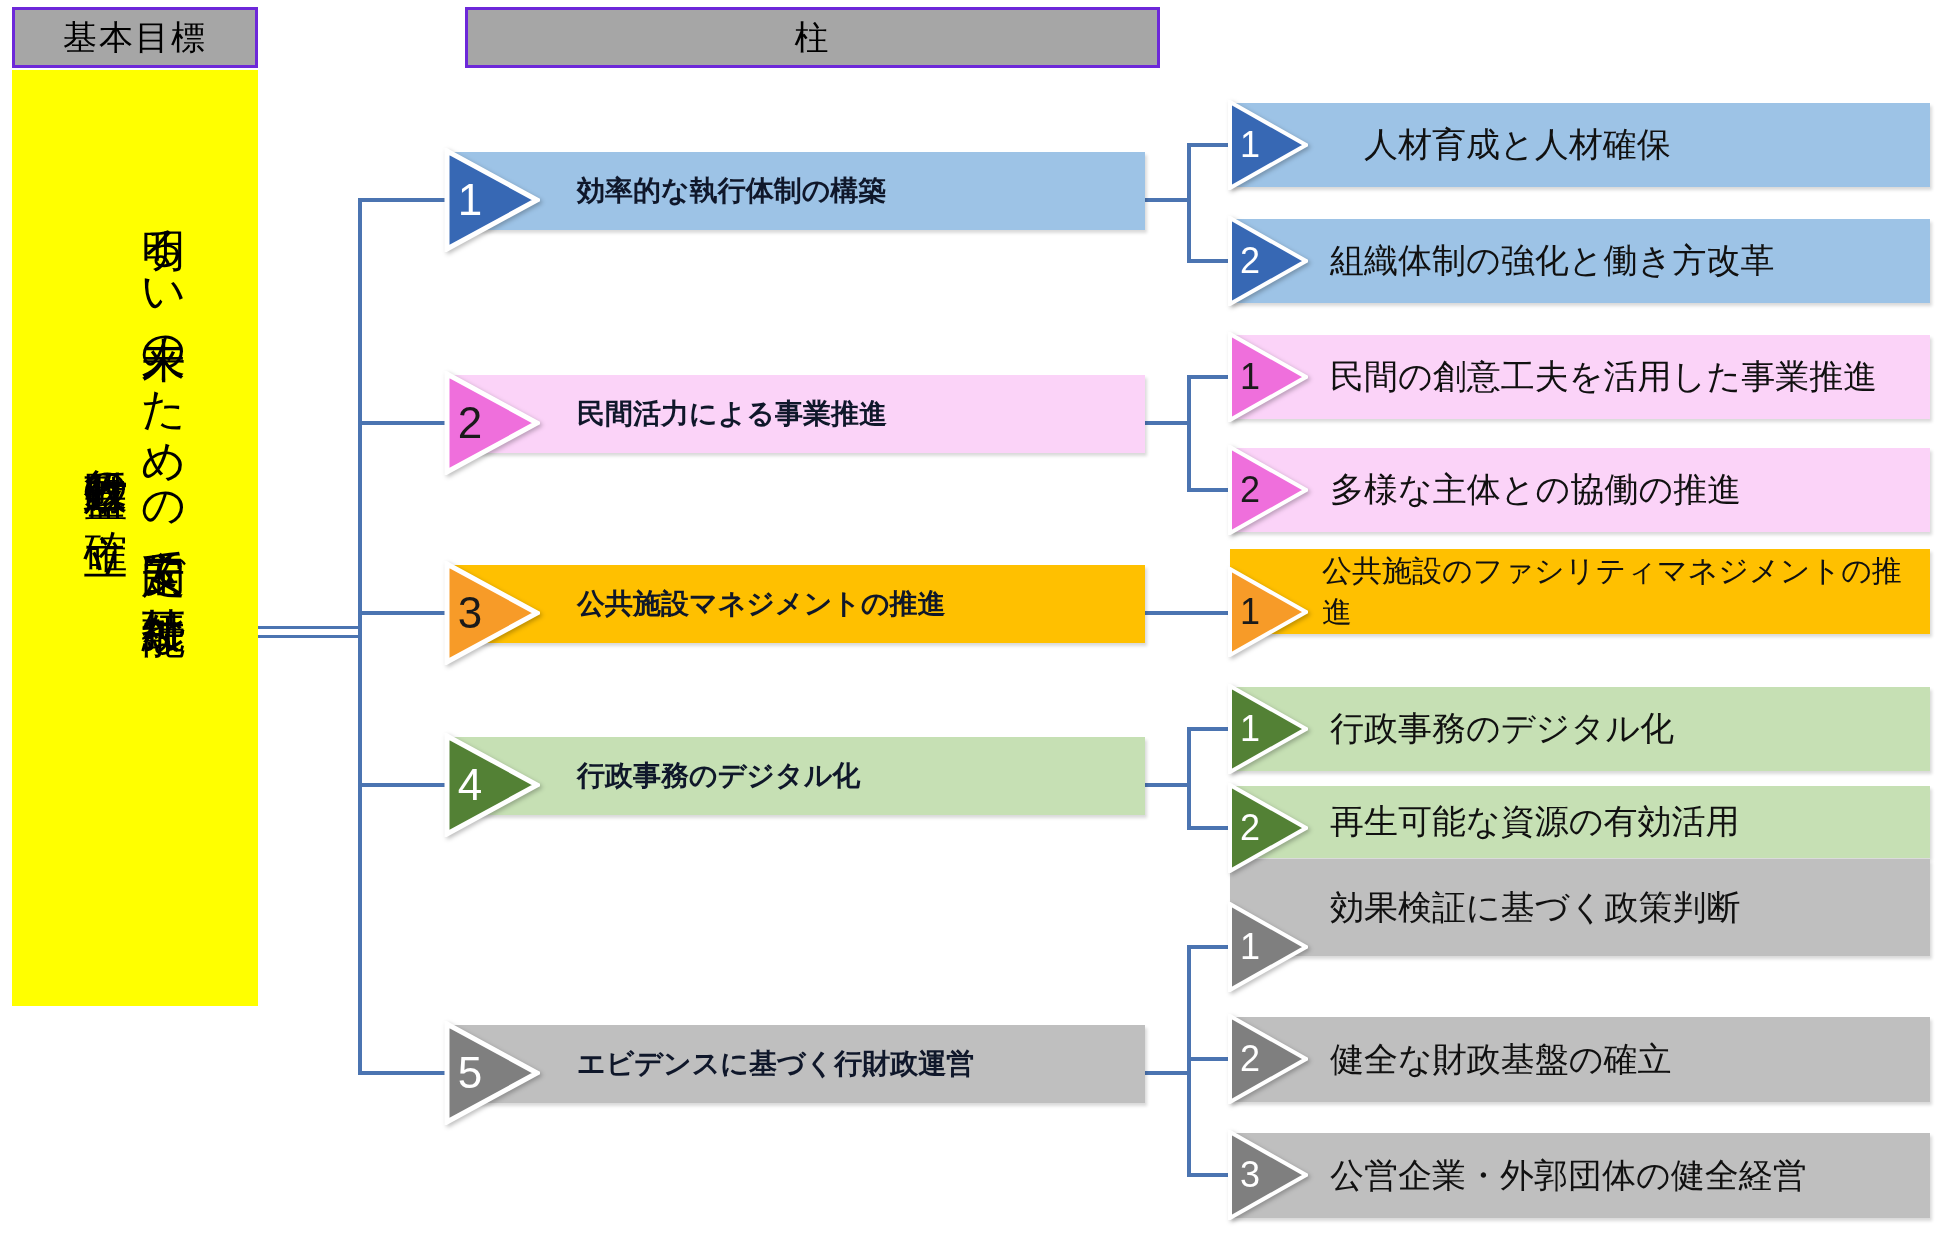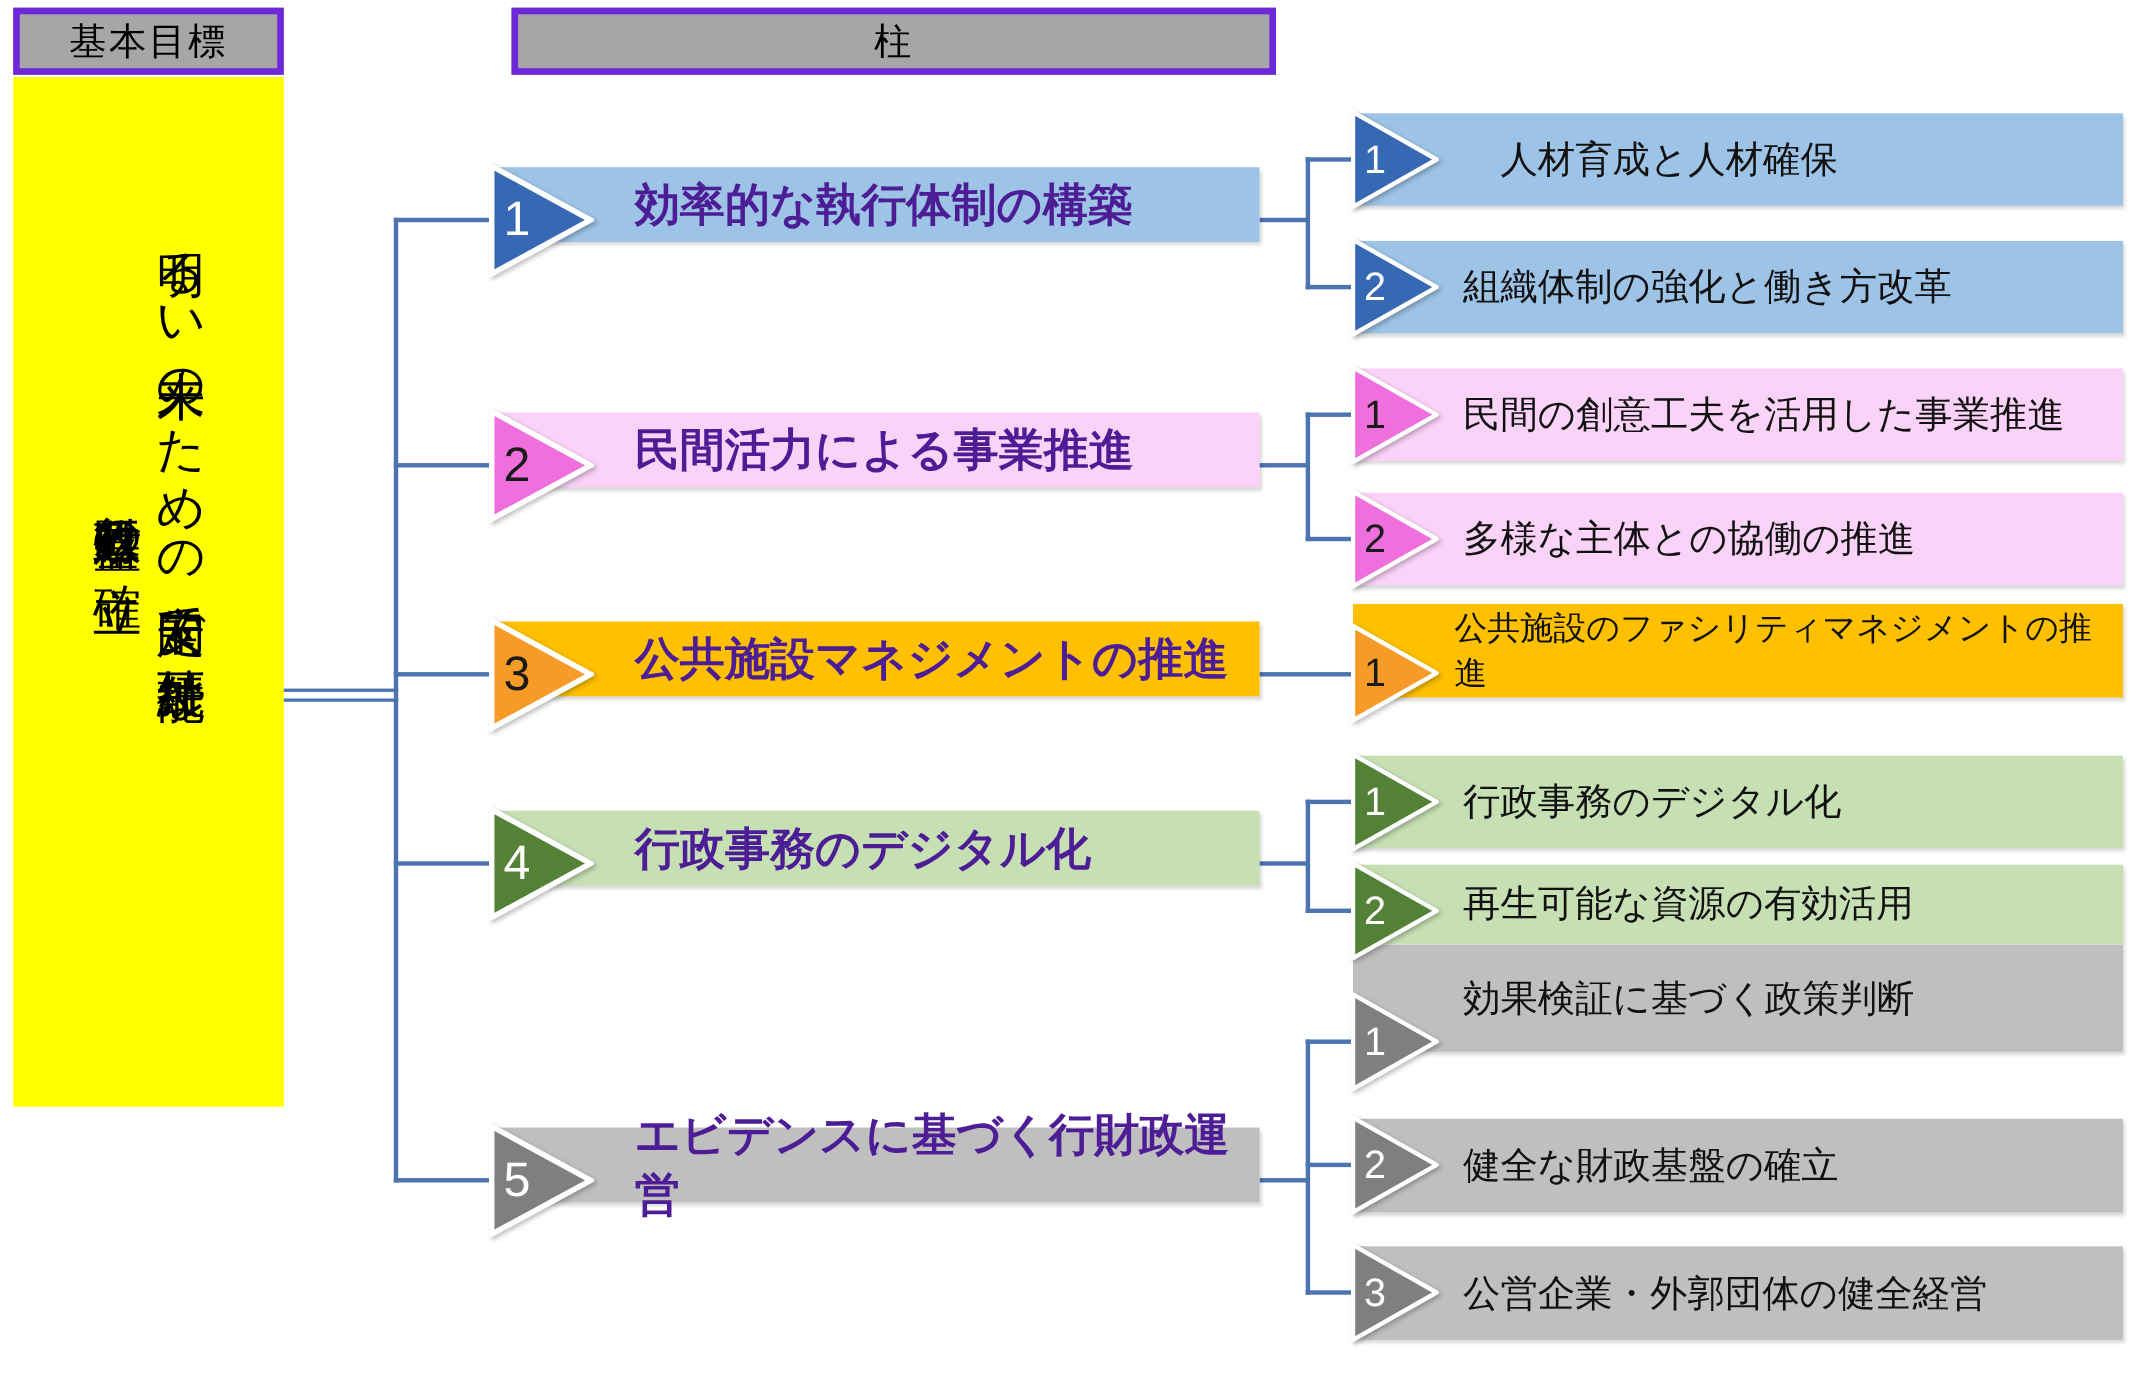--- a/index.html
+++ b/index.html
@@ -3,42 +3,42 @@
 <meta charset="utf-8">
 <style>
   html,body { margin:0; padding:0; background:#ffffff; }
   #canvas {
     position:relative; width:1939px; height:1249px; background:#ffffff;
     font-family:"Liberation Sans","DejaVu Sans",sans-serif; color:#111;
     overflow:hidden;
   }
   .hdr {
     position:absolute; top:7px; height:61px; box-sizing:border-box;
-    border:6px solid #6d28d9; display:flex; align-items:center; justify-content:center;
+    border:3px solid #6d28d9; display:flex; align-items:center; justify-content:center;
     font-size:34px; letter-spacing:2px; color:#000;
   }
   #hdr-goal    { left:12px;   width:246px; }
   #hdr-pillar  { left:465px;  width:695px; }
   #hdr-measure { left:1237px; width:693px; }
 
   #goal-box {
     position:absolute; left:12px; top:70px; width:246px; height:936px;
     display:flex; justify-content:center; box-sizing:border-box; padding-top:126px;
   }
   #goal-text {
     writing-mode:vertical-rl; text-orientation:upright;
     font-size:44px; line-height:58px; color:#000; letter-spacing:2px;
   }
   #goal-text span { display:block; }
   .goal-line2 { padding-top:238px; }
 
   .pillar-box {
-    position:absolute; left:447px; width:698px; height:68px; box-sizing:border-box;
+    position:absolute; left:447px; width:698px; height:78px; box-sizing:border-box;
     display:flex; align-items:center; padding-left:130px;
-    font-size:41px; font-weight:bold; color:#4c1d95;
+    font-size:28px; font-weight:bold; color:#0f172a;
     box-shadow:2px 3px 3px rgba(0,0,0,0.15);
   }
   .measure-box {
     position:absolute; left:1230px; width:700px; box-sizing:border-box;
     display:flex; align-items:center; padding-left:100px;
     font-size:34px; color:#111;
     box-shadow:2px 3px 3px rgba(0,0,0,0.15);
   }
   .measure-box.small { font-size:30px; padding-left:92px; }
 

